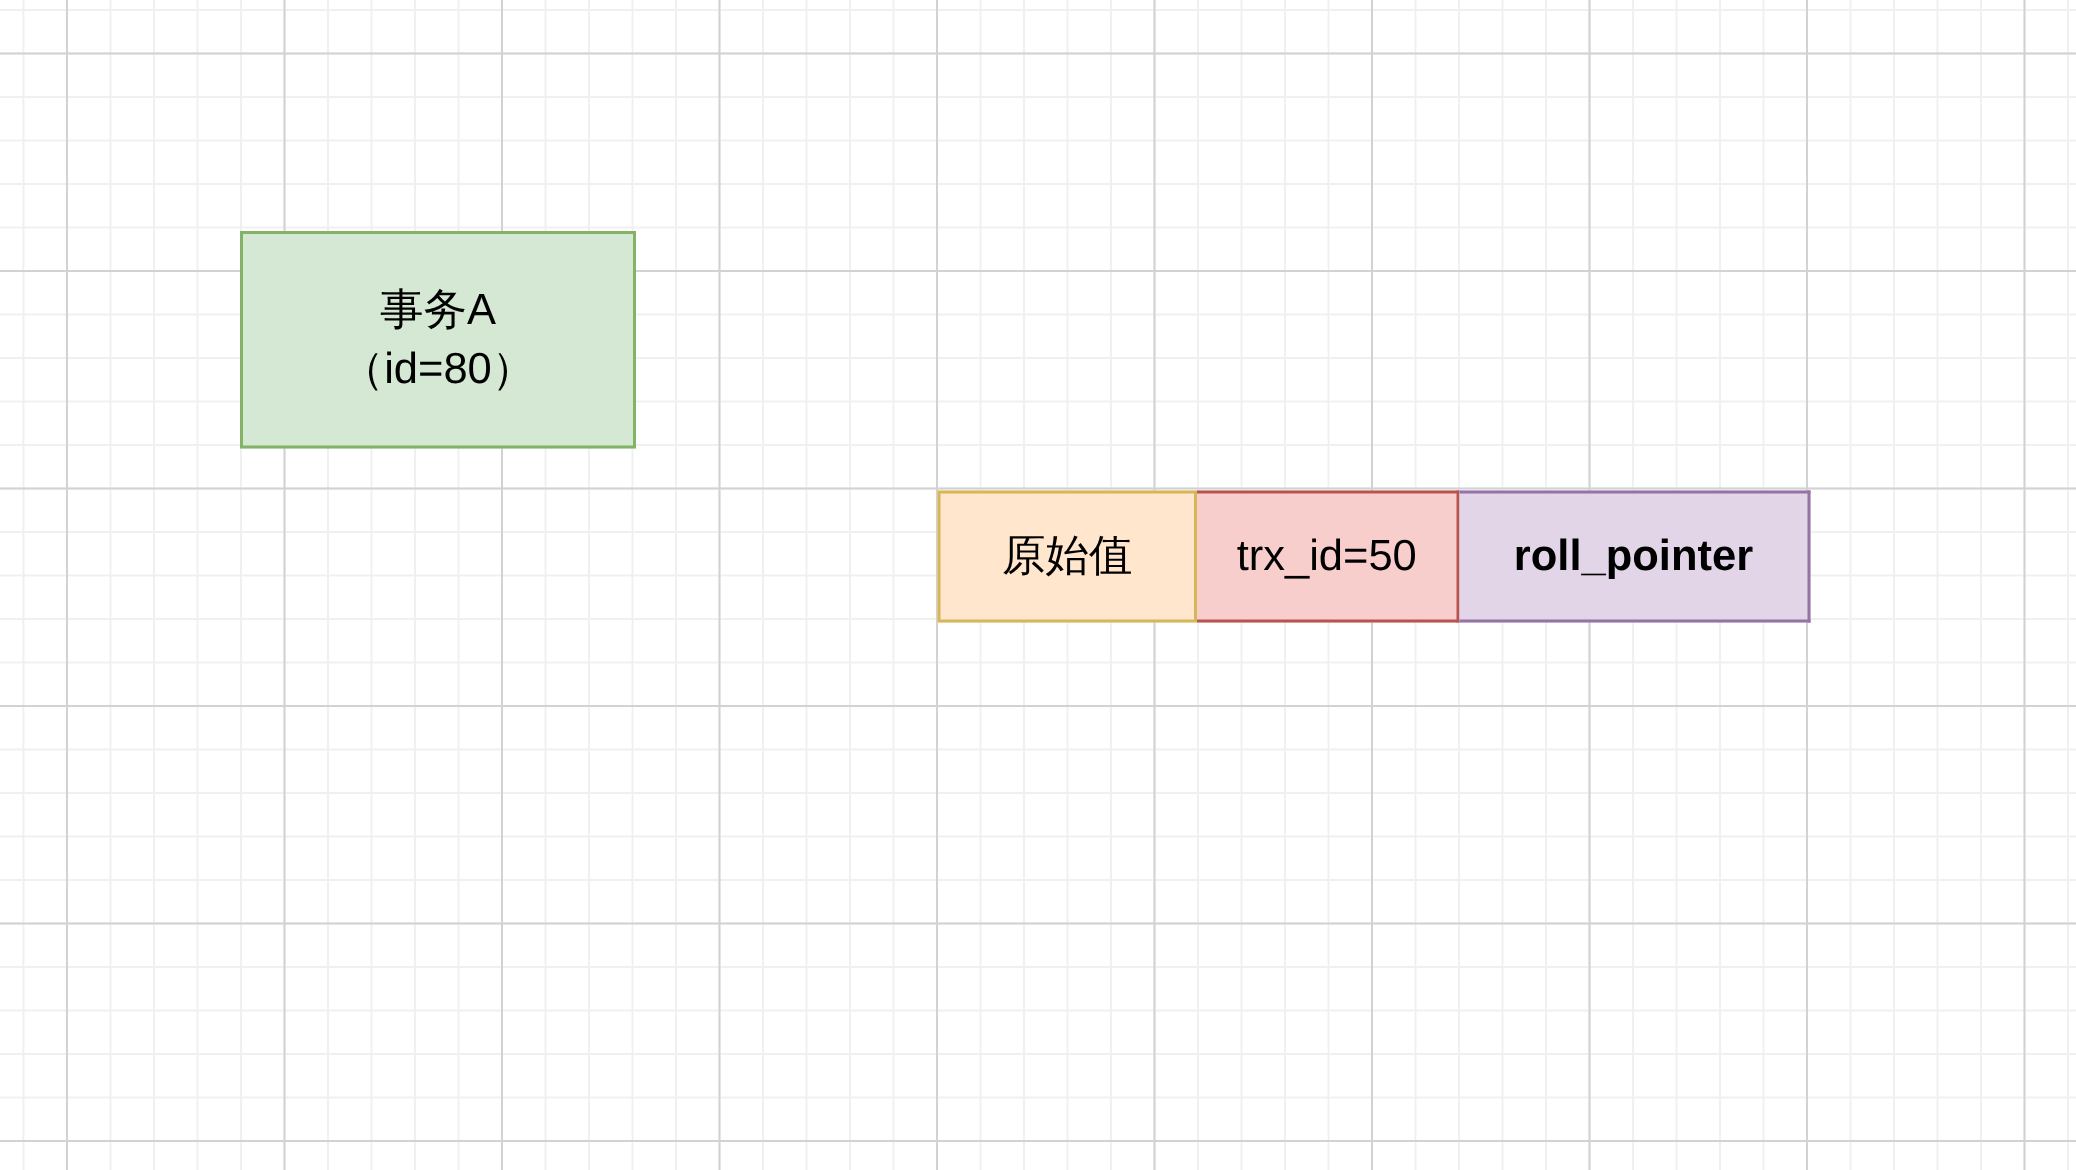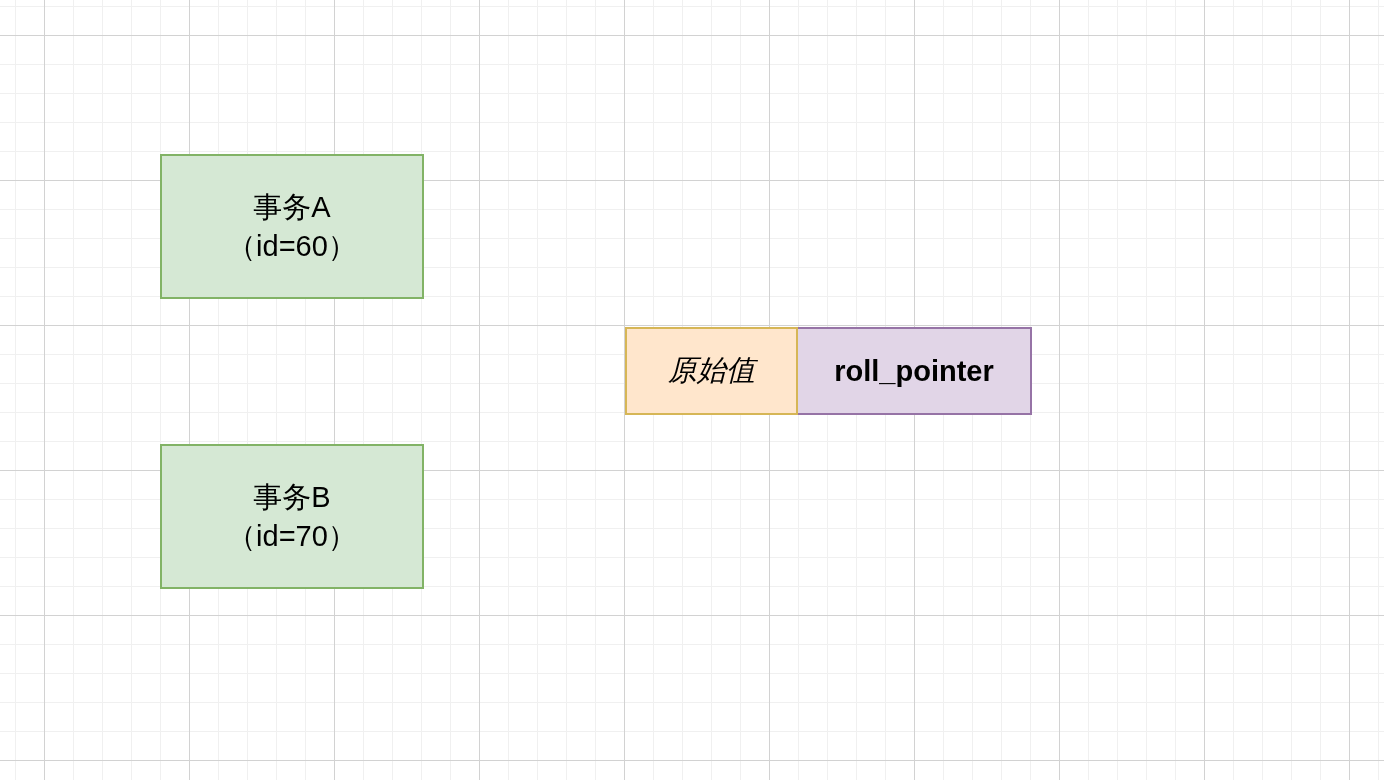--- a/index.html
+++ b/index.html
@@ -75,21 +75,20 @@
     justify-content: center;
     font-size: 29px;
     color: #000000;
     height: 88px;
   }
 
   .cell-value {
     width: 173px;
     background: #ffe6cc;
     border: 2px solid #d6b656;
-    font-style: italic;
   }
 
   .cell-trxid {
     width: 175px;
     background: #f8cecc;
     border: 2px solid #b85450;
     border-left: none;
   }
 
   .cell-rollptr {
@@ -99,23 +98,22 @@
     border-left: none;
     font-weight: bold;
   }
 </style>
 </head>
 <body>
 
 <div id="canvas">
 
   <div class="node txn-box" id="txn-a">事务A
-（id=60）</div>
+（id=80）</div>
 
-  <div class="node txn-box" id="txn-b">事务B
-（id=70）</div>
 
   <div class="record-row">
     <div class="record-cell cell-value">原始值</div>
+    <div class="record-cell cell-trxid">trx_id=50</div>
     <div class="record-cell cell-rollptr">roll_pointer</div>
   </div>
 
 </div>
 
 </body></html>

